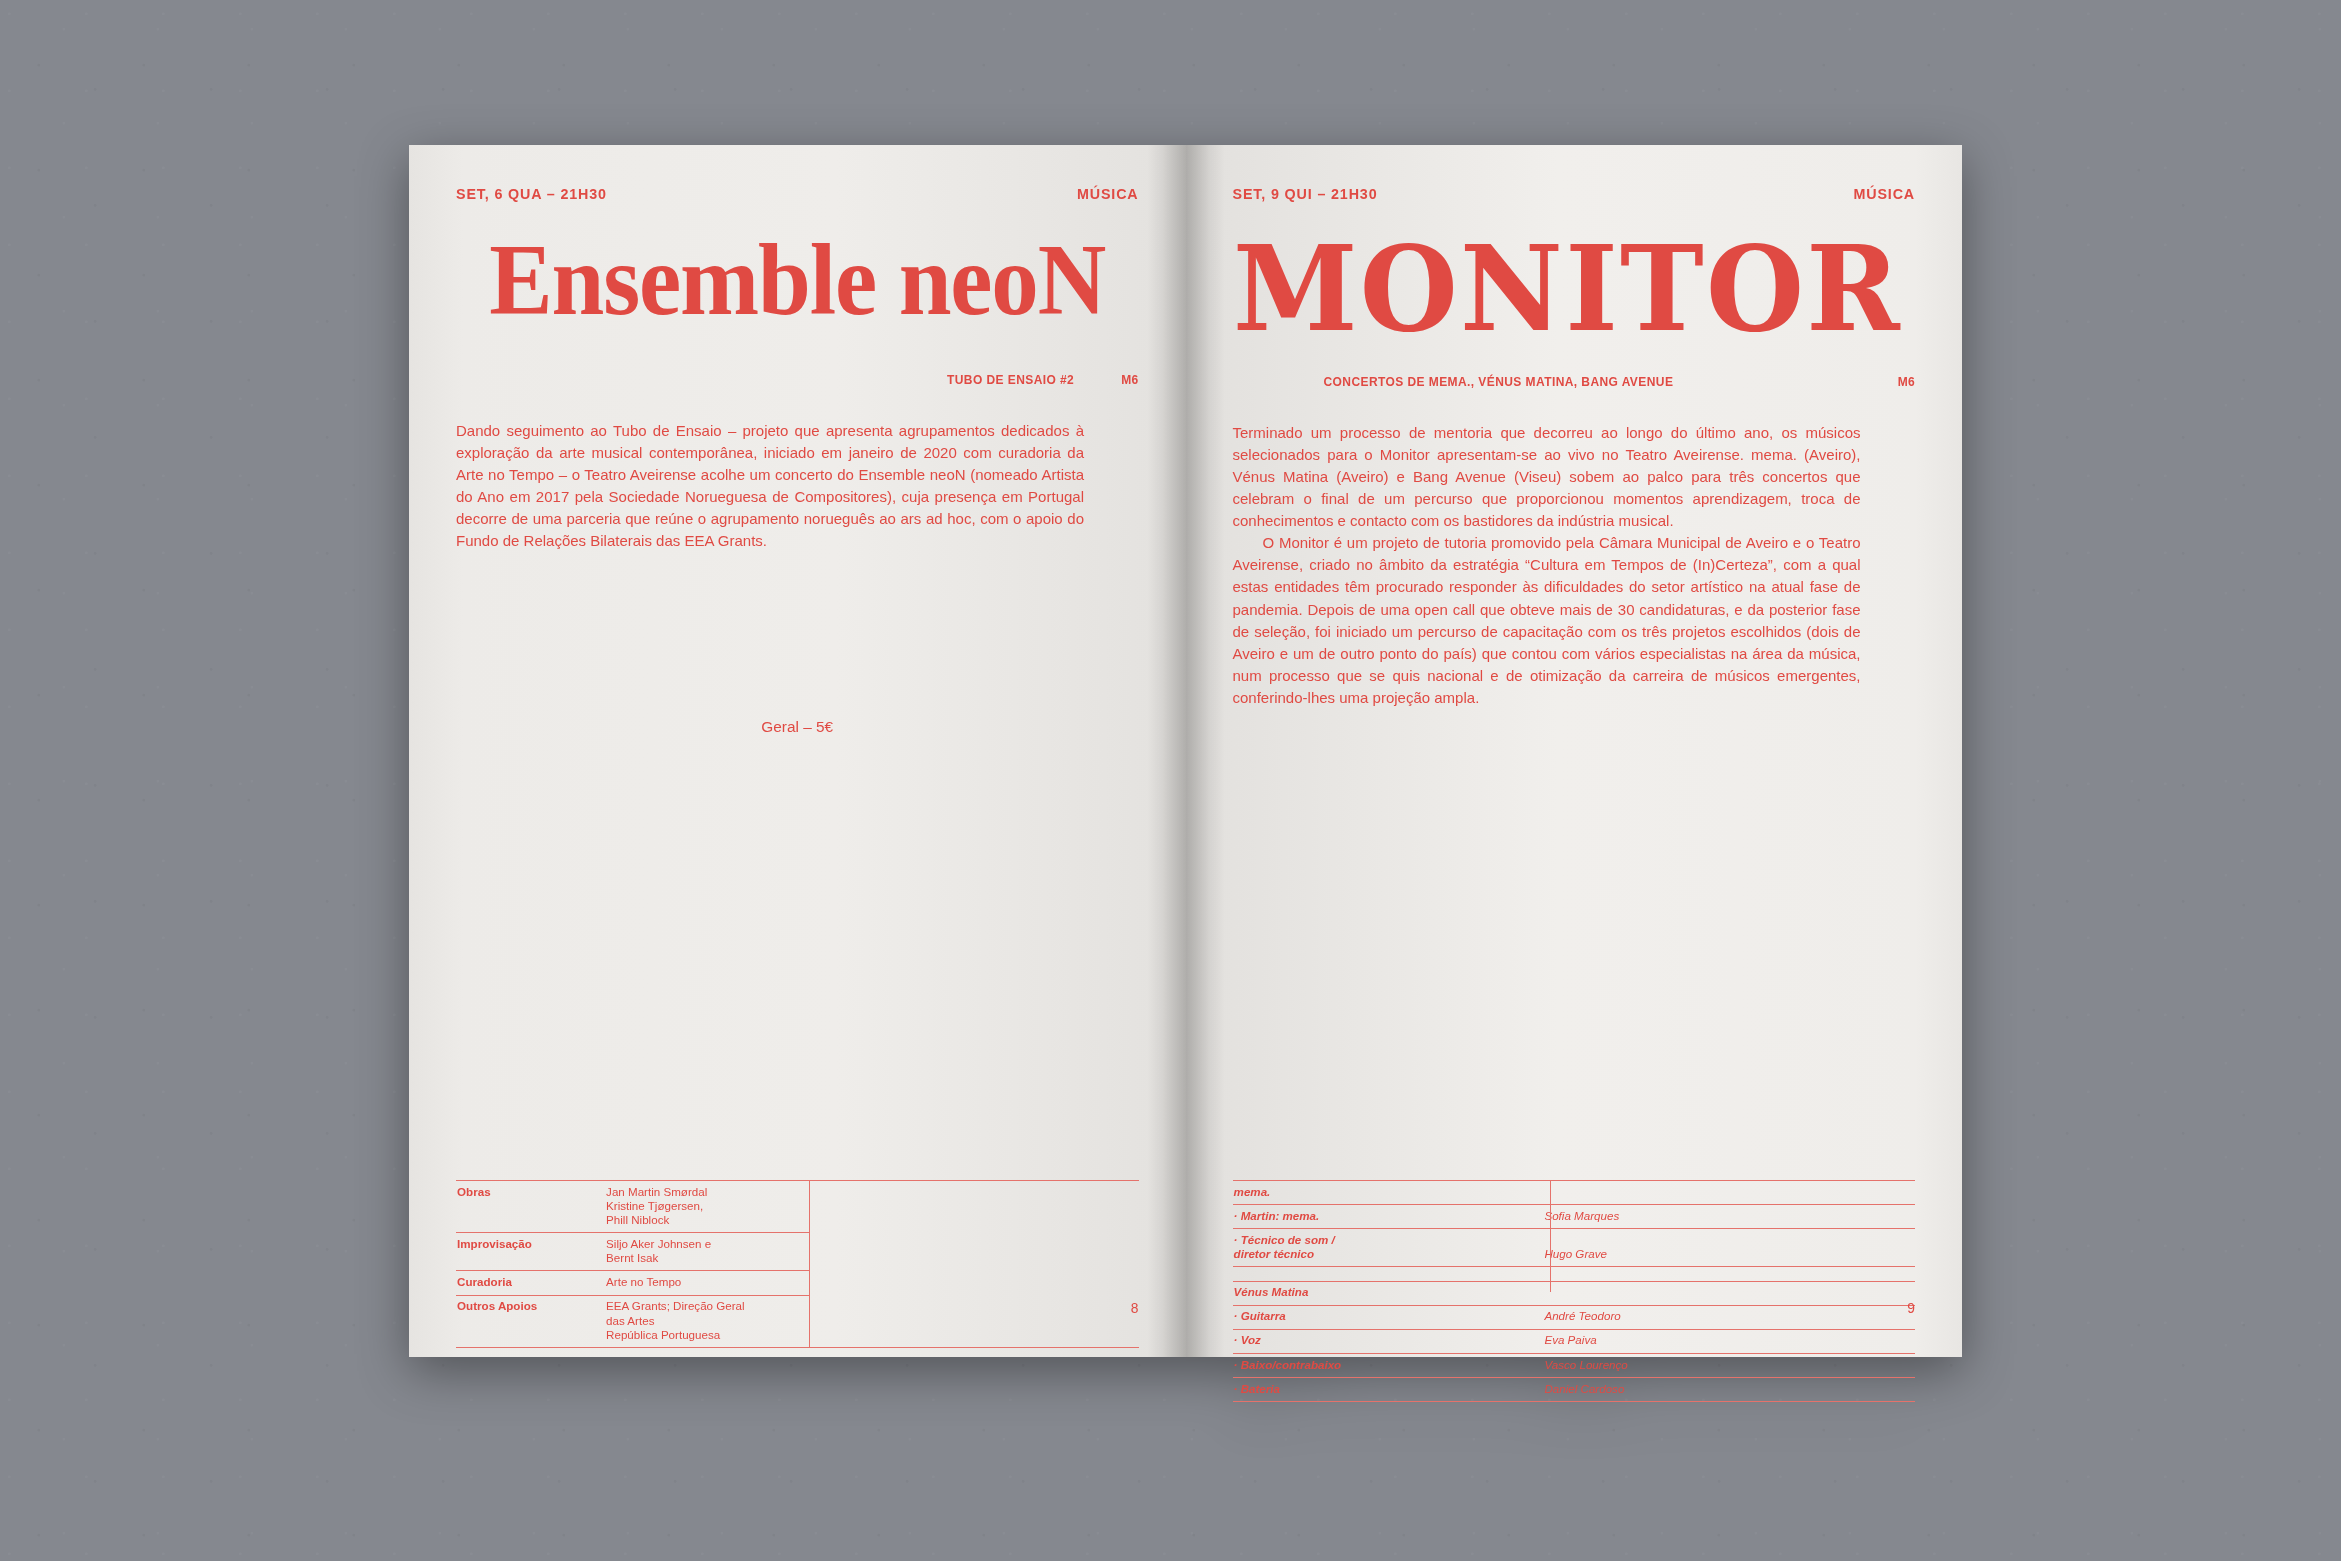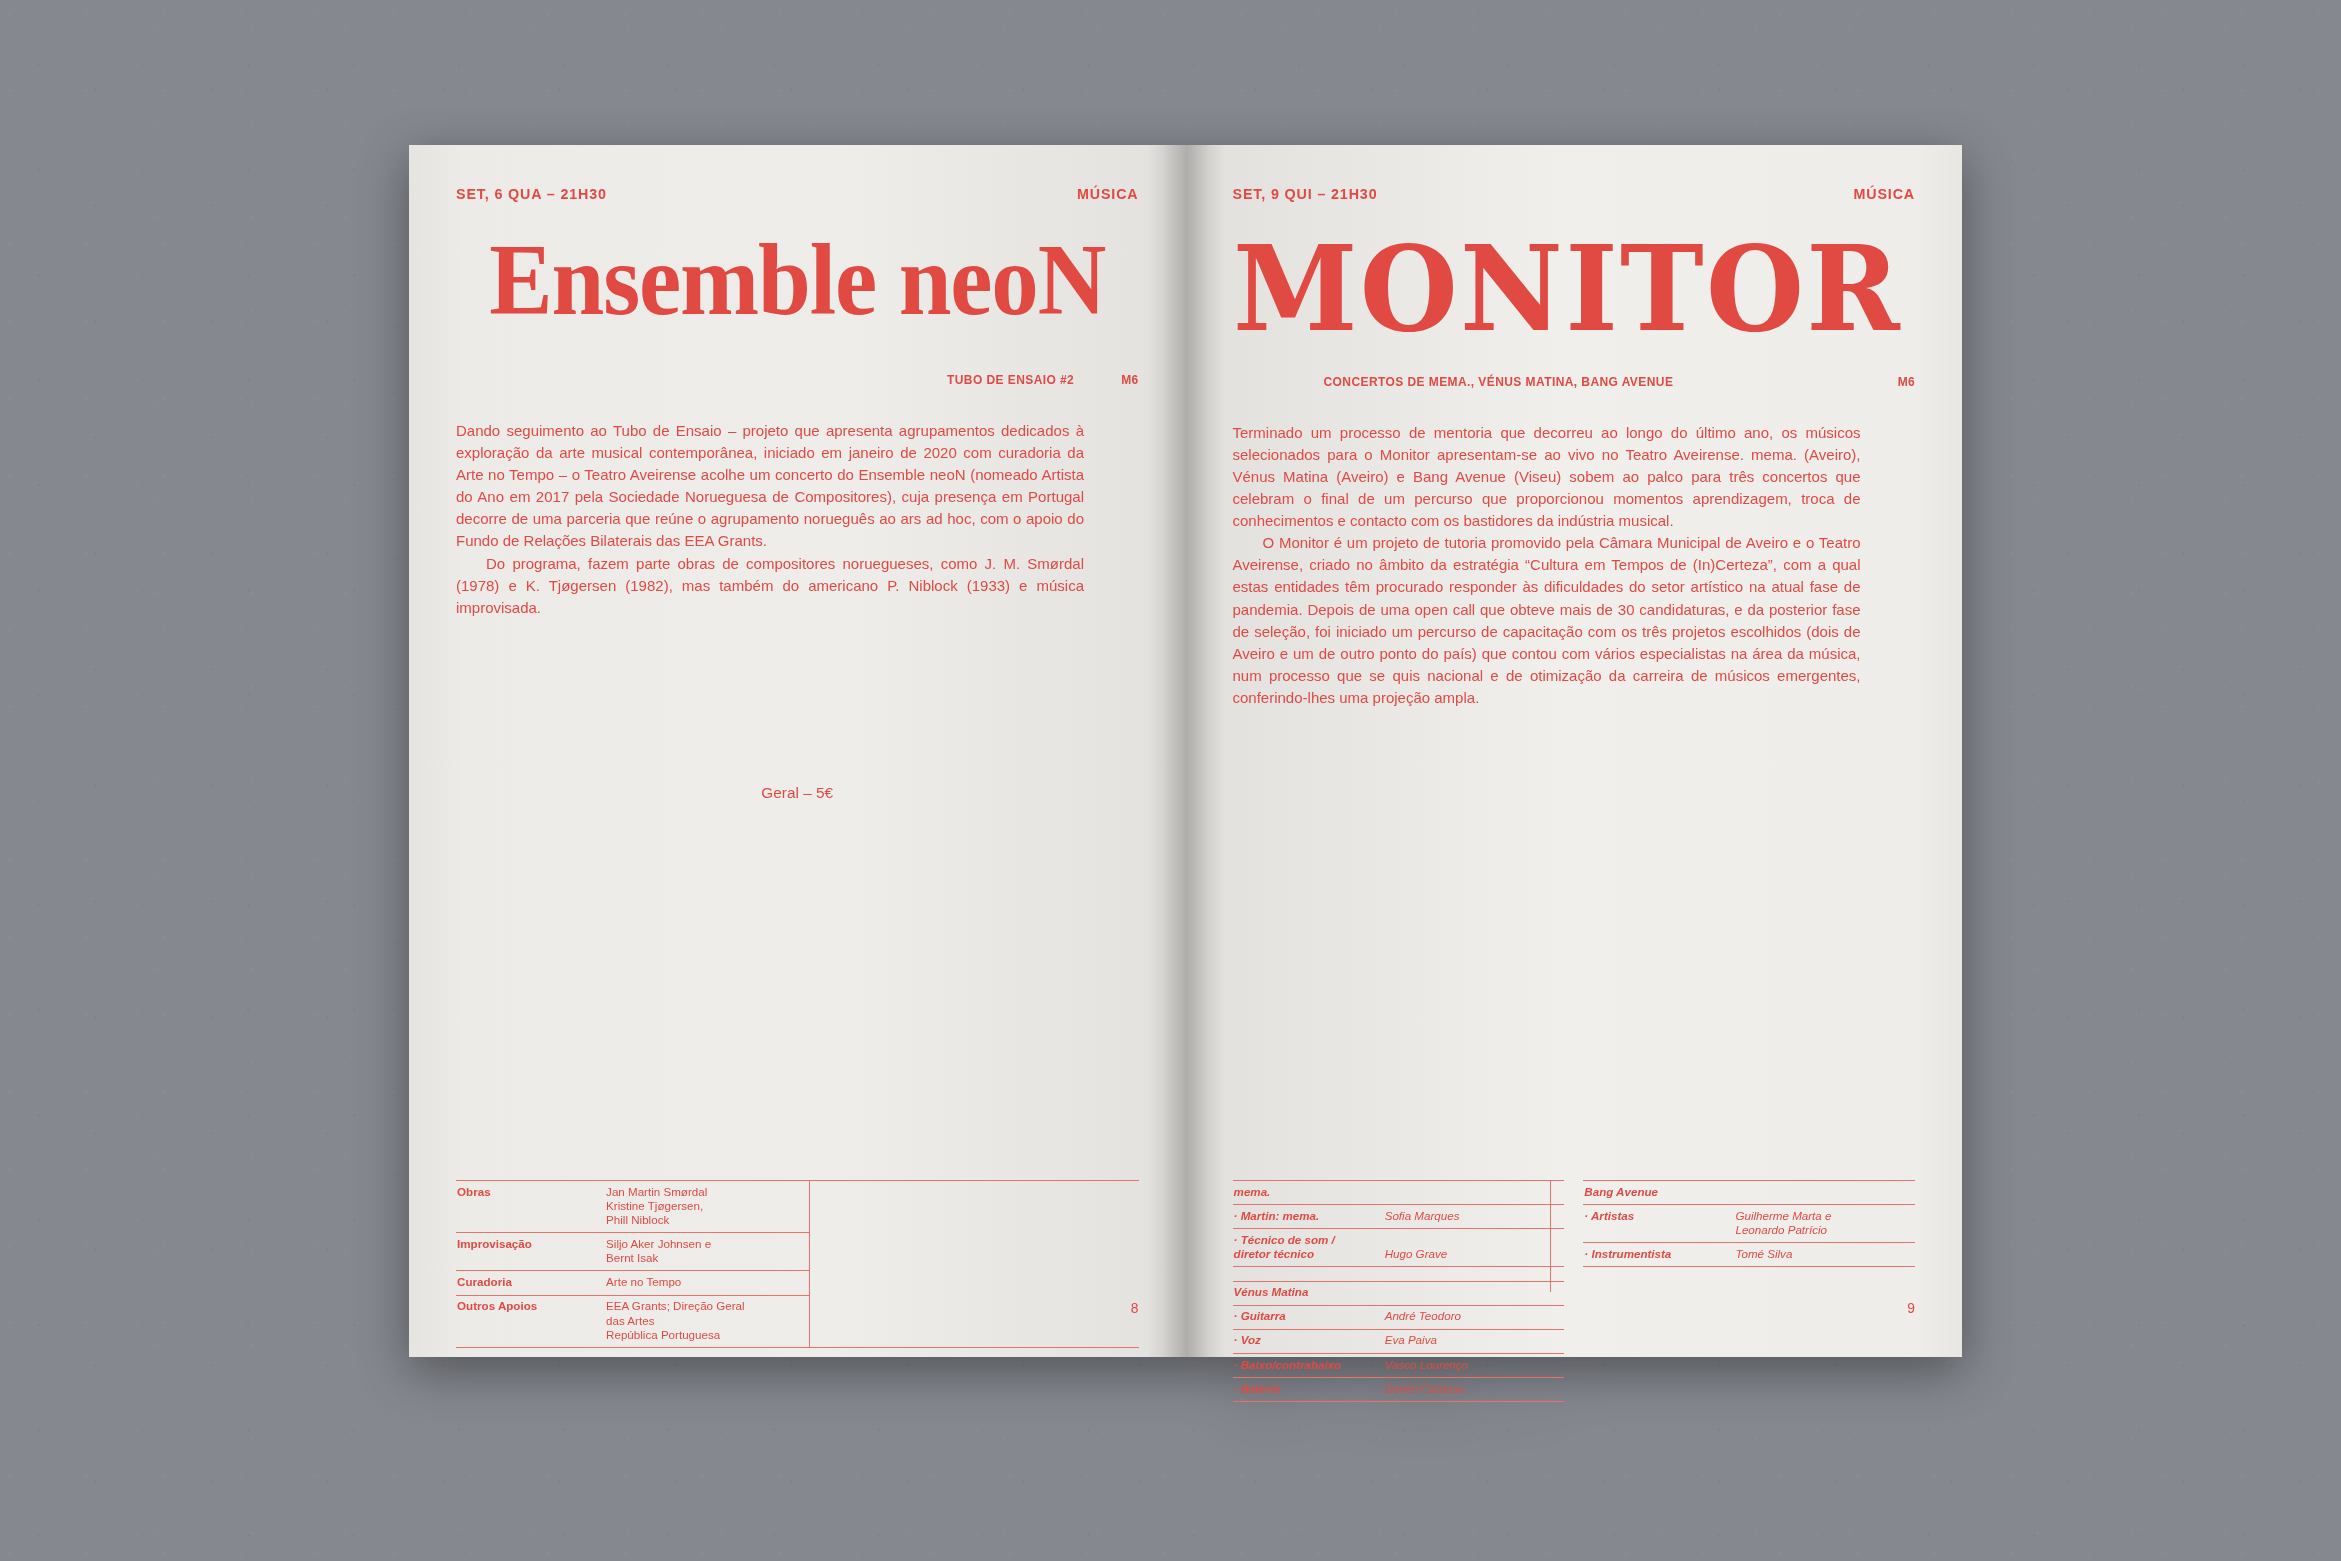--- a/index.html
+++ b/index.html
@@ -189,21 +189,20 @@
 
     <h1 class="title serif">Ensemble neoN</h1>
 
     <div class="subline">
       <span class="sub-title">TUBO DE ENSAIO #2</span>
       <span class="code">M6</span>
     </div>
 
     <div class="body-col">
       <p>Dando seguimento ao Tubo de Ensaio – projeto que apresenta agrupamentos dedicados à exploração da arte musical contemporânea, iniciado em janeiro de 2020 com curadoria da Arte no Tempo – o Teatro Aveirense acolhe um concerto do Ensemble neoN (nomeado Artista do Ano em 2017 pela Sociedade Norueguesa de Compositores), cuja presença em Portugal decorre de uma parceria que reúne o agrupamento norueguês ao ars ad hoc, com o apoio do Fundo de Relações Bilaterais das EEA Grants.</p>
-      <p class="indent">Do programa, fazem parte obras de compositores noruegueses, como J. M. Smørdal (1978) e K. Tjøgersen (1982), mas também do americano P. Niblock (1933) e música improvisada.</p>
     </div>
 
     <div class="price">Geral – 5€</div>
 
     <div class="credits">
       <table class="ctable">
         <tbody>
             <tr>
           <td class="k">Obras</td>
           <td class="v" style="white-space:pre-line">Jan Martin Smørdal
@@ -290,38 +289,20 @@
               <td class="v">Vasco Lourenço</td>
             </tr>
             <tr>
               <td class="k">· Bateria</td>
               <td class="v">Daniel Cardoso</td>
             </tr>
           </tbody>
             </table>
         </div>
 
-        <div class="colbox">
-          <table class="ctable sub">
-            <tbody>
-                <tr>
-              <td class="k grp-title" colspan="2">Bang Avenue</td>
-            </tr>
-            <tr>
-              <td class="k" style="border-top:none">· Artistas</td>
-              <td class="v" style="white-space:pre-line;border-top:none">Guilherme Marta e
-Leonardo Patrício</td>
-            </tr>
-            <tr>
-              <td class="k">· Instrumentista</td>
-              <td class="v">Tomé Silva</td>
-            </tr>
-          </tbody>
-            </table>
-        </div>
 
       </div>
     </div>
 
     <div class="vrule" style="left: 364px;"></div>
     <div class="folio right-pg">9</div>
     <div class="gutter-shadow-r"></div>
   </div>
 
 </div>

